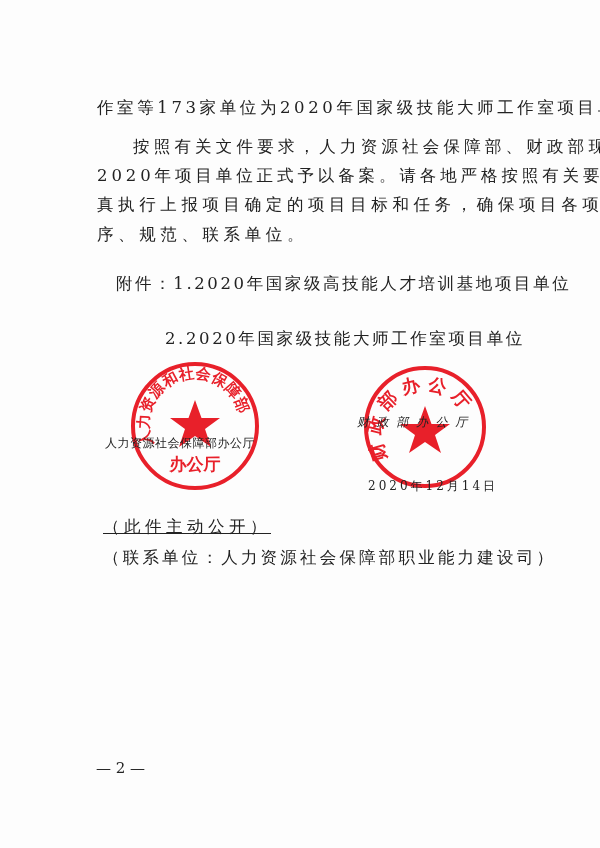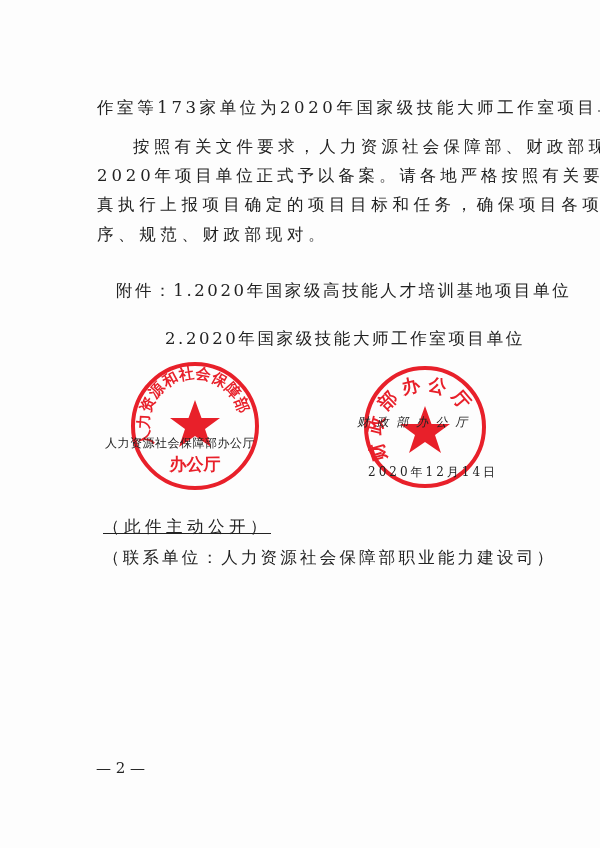--- a/index.html
+++ b/index.html
@@ -51,23 +51,23 @@
 </head>
 <body>
 
 <div class="page">
 
   <div class="line" style="left:97px; top:98px; letter-spacing:3.6px;">作室等173家单位为2020年国家级技能大师工作室项目单位。</div>
 
   <div class="line" style="left:133px; top:137px;">按照有关文件要求，人力资源社会保障部、财政部现对</div>
   <div class="line" style="left:97px; top:166px; letter-spacing:3.9px;">2020年项目单位正式予以备案。请各地严格按照有关要求，认</div>
   <div class="line" style="left:97px; top:195px; letter-spacing:4.6px;">真执行上报项目确定的项目目标和任务，确保项目各项工作有</div>
-  <div class="line" style="left:97px; top:225px; letter-spacing:4.6px;">序、规范、财政部现对。</div>
+  <div class="line" style="left:97px; top:225px; letter-spacing:4.6px;">序、规范、联系单位。</div>
 
-  <div class="line" style="left:116px; top:281px; letter-spacing:2.6px;">
+  <div class="line" style="left:116px; top:274px; letter-spacing:2.6px;">
     <span>附件：</span><span>1.2020年国家级高技能人才培训基地项目单位</span>
   </div>
   <div class="line" style="left:165px; top:329px; letter-spacing:2.6px;">2.2020年国家级技能大师工作室项目单位</div>
 
   <div class="stamp" style="left:131px; top:362px; width:128px; height:128px;">
     <svg width="120" height="120" viewBox="0 0 120 120">
       <defs>
         <path id="arcL" d="M 18 78 A 46 46 0 1 1 104 70" fill="none"></path>
       </defs>
       <text font-family="DejaVu Sans, sans-serif" font-weight="bold" font-size="15" fill="#e8202a" letter-spacing="0.5">
@@ -85,19 +85,19 @@
       </defs>
       <text font-family="DejaVu Sans, sans-serif" font-weight="bold" font-size="18" fill="#e8202a" letter-spacing="6">
         <textPath href="#arcR">财政部办公厅</textPath>
       </text>
       <polygon points="57,36 63.5,54 82,54 67,65 73,83 57,72 41,83 47,65 32,54 50.5,54" fill="#e8202a"></polygon>
     </svg>
   </div>
 
   <div class="sig" style="left:105px; top:433px; letter-spacing:0.5px;">人力资源社会保障部办公厅</div>
   <div class="sig" style="left:357px; top:412px; white-space:pre;font-style:italic;">财  政  部  办  公  厅</div>
-  <div class="sig" style="left:368px; top:462px; letter-spacing:3px;text-align:right;">2020年12月14日</div>
+  <div class="sig" style="left:368px; top:476px; letter-spacing:3px;text-align:right;">2020年12月14日</div>
 
   <div class="line" style="left:103px; top:517px; letter-spacing:4.5px;text-decoration:underline;">（此件主动公开）</div>
   <div class="line" style="left:103px; top:548px; letter-spacing:3.2px;">（联系单位：人力资源社会保障部职业能力建设司）</div>
 
   <div class="footer-num" style="left:96px; top:759px;">— 2 —</div>
 </div>
 
 </body></html>

